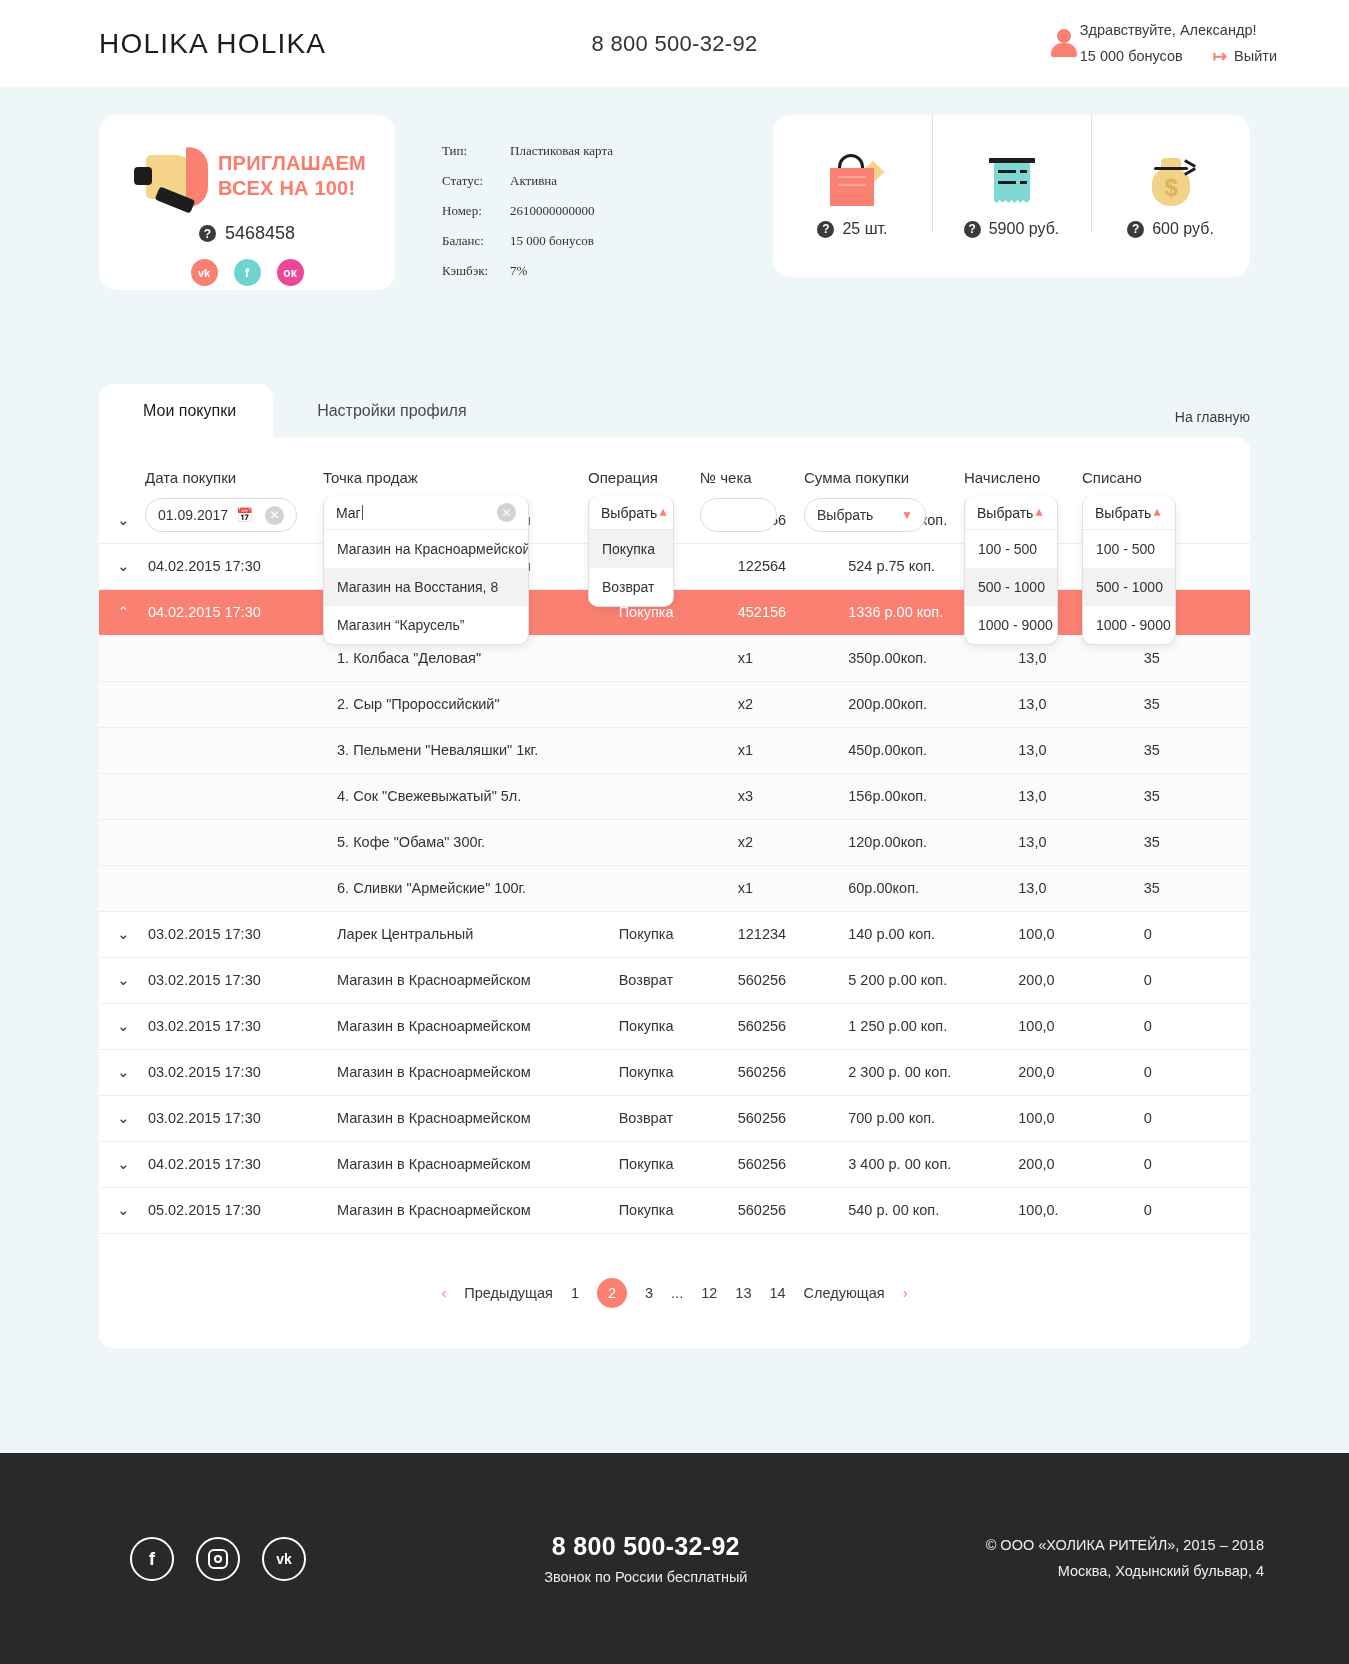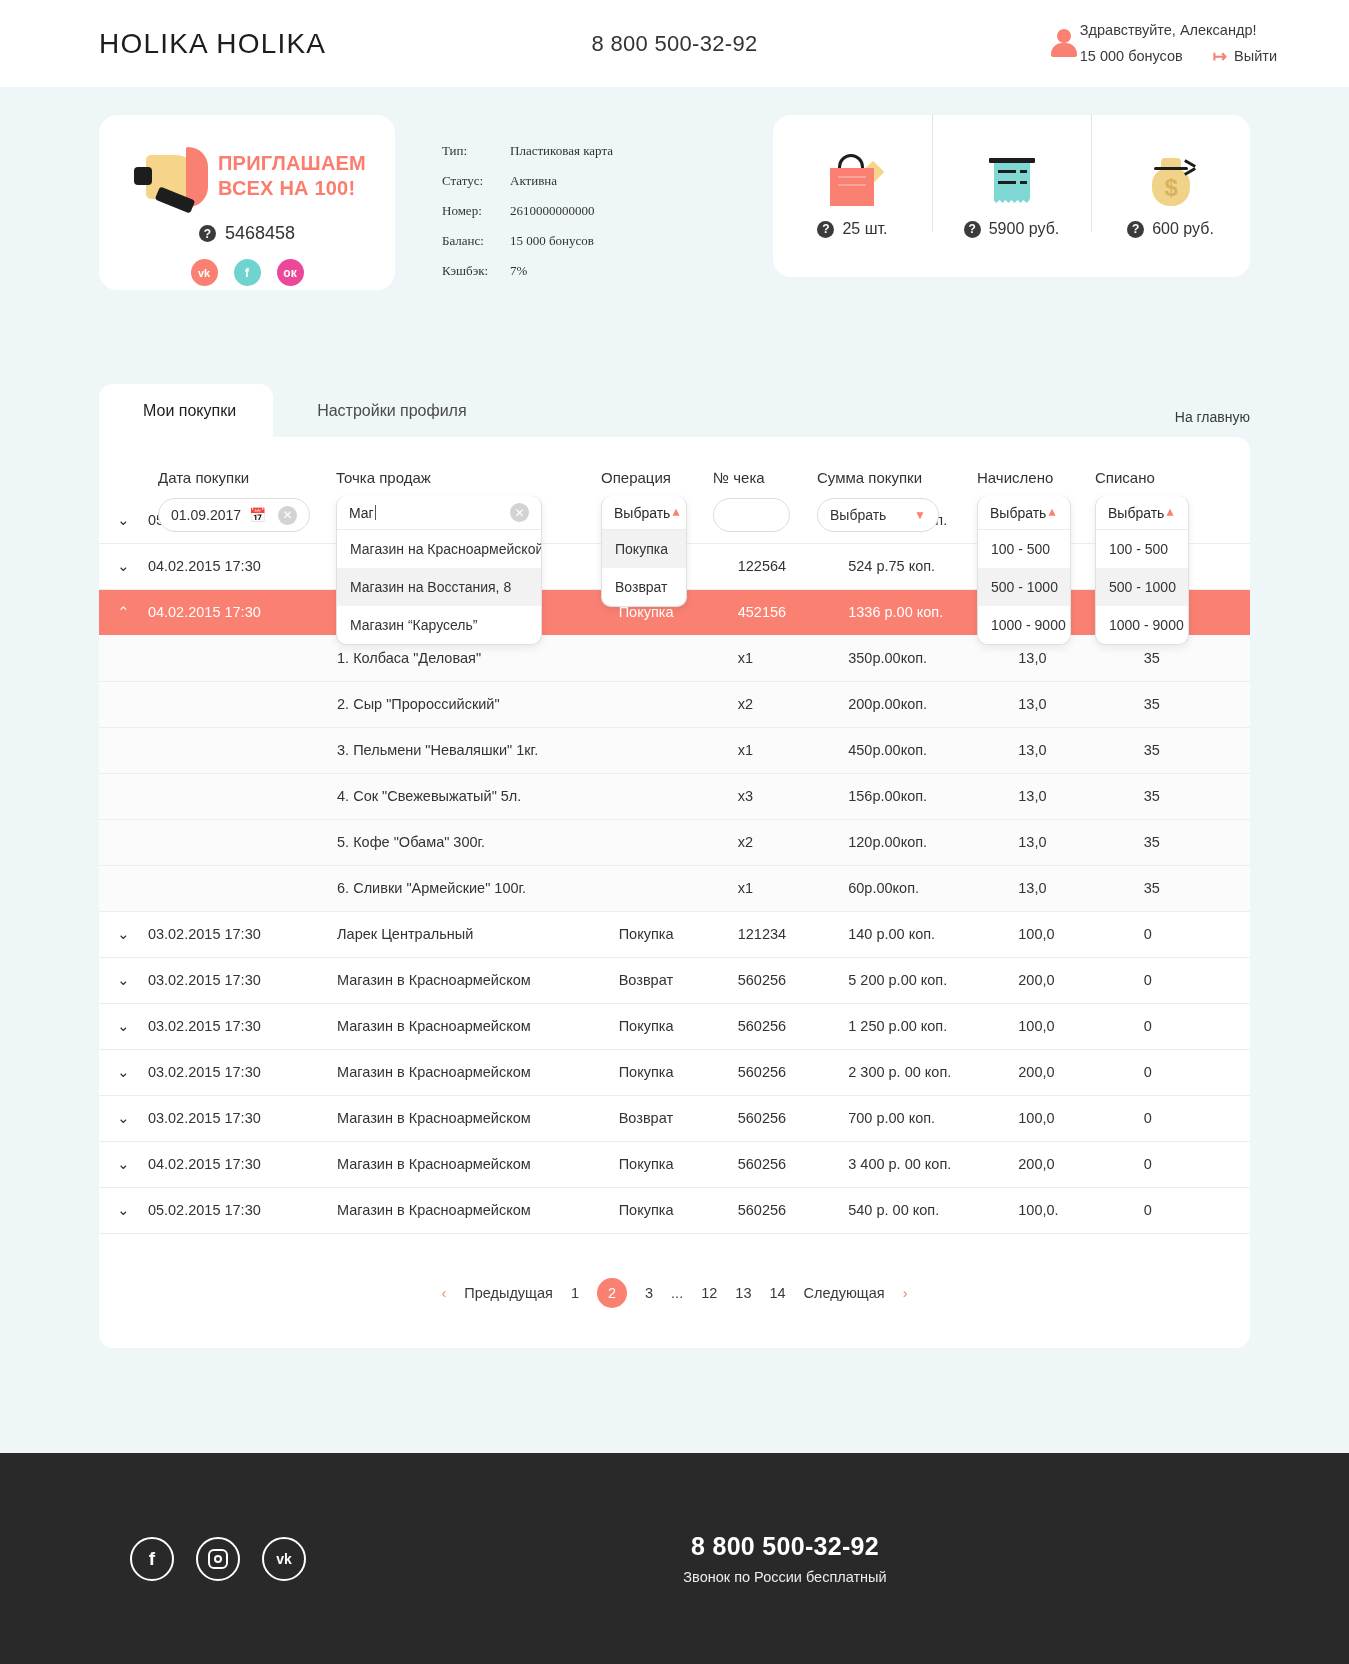--- a/index.html
+++ b/index.html
@@ -97,21 +97,21 @@
   .tabs { display:flex; align-items:flex-end; }
   .tab {
     padding: 18px 37px 17px 44px; font-size:16px; color:#4a4a4a; cursor:pointer;
     border-radius: 14px 14px 0 0;
   }
   .tab.active { background:#fff; color:#1d1d1d; }
   .home-link { margin-left:auto; margin-bottom: 12px; font-size:14px; color:#3a3a3a; cursor:pointer; }
   .panel { background:#fff; border-radius: 0 14px 14px 14px; padding: 0 0 40px 0; position:relative; }
 
   
-  .filters { display:flex; padding: 32px 0 0 13px; position:relative; z-index:30; }
+  .filters { display:flex; padding: 32px 0 0 0; position:relative; z-index:30; }
   .fcol { position:relative; }
   .flabel { font-size:15px; color:#333; margin-bottom: 12px; display:block; }
   .pill {
     height: 34px; border:1px solid #dcdcdc; border-radius:17px; background:#fff;
     display:flex; align-items:center; padding: 0 12px; font-size:14px; color:#333; cursor:pointer;
   }
   .clear-x { width:19px; height:19px; border-radius:50%; background:#d3d3d3; color:#fff; font-size:12px;
              display:flex; align-items:center; justify-content:center; margin-left:auto; }
   .cal-ic { color:#fa8072; font-size:14px; margin-left: 8px; }
   .caret { color:#fa8072; font-size:12px; margin-left:auto; }
@@ -563,13 +563,17 @@
       <span style="display:block;width:20px;height:20px;border:2px solid #fff;border-radius:6px;position:relative;">
         <span style="position:absolute;top:4px;left:4px;width:8px;height:8px;border:2px solid #fff;border-radius:50%;"></span>
       </span>
     </span>
     <span class="f-soc" style="font-size:14px;">vk</span>
   </div>
   <div class="f-mid">
     <div class="f-phone">8 800 500-32-92</div>
     <div class="f-sub">Звонок по России бесплатный</div>
   </div>
+  <div class="f-right">
+    <div>© ООО «ХОЛИКА РИТЕЙЛ», 2015 – 2018</div>
+    <div>Москва, Ходынский бульвар, 4</div>
+  </div>
 </div>
 
 </body></html>

